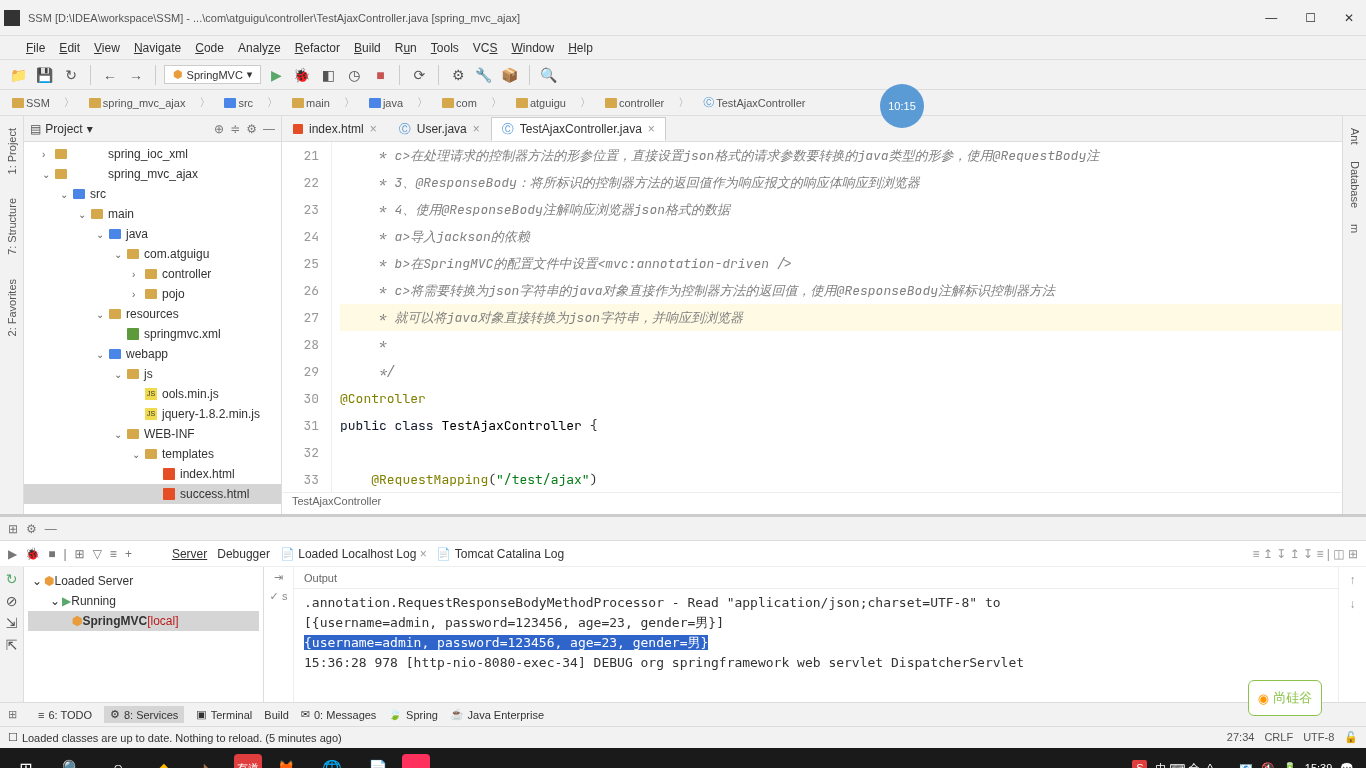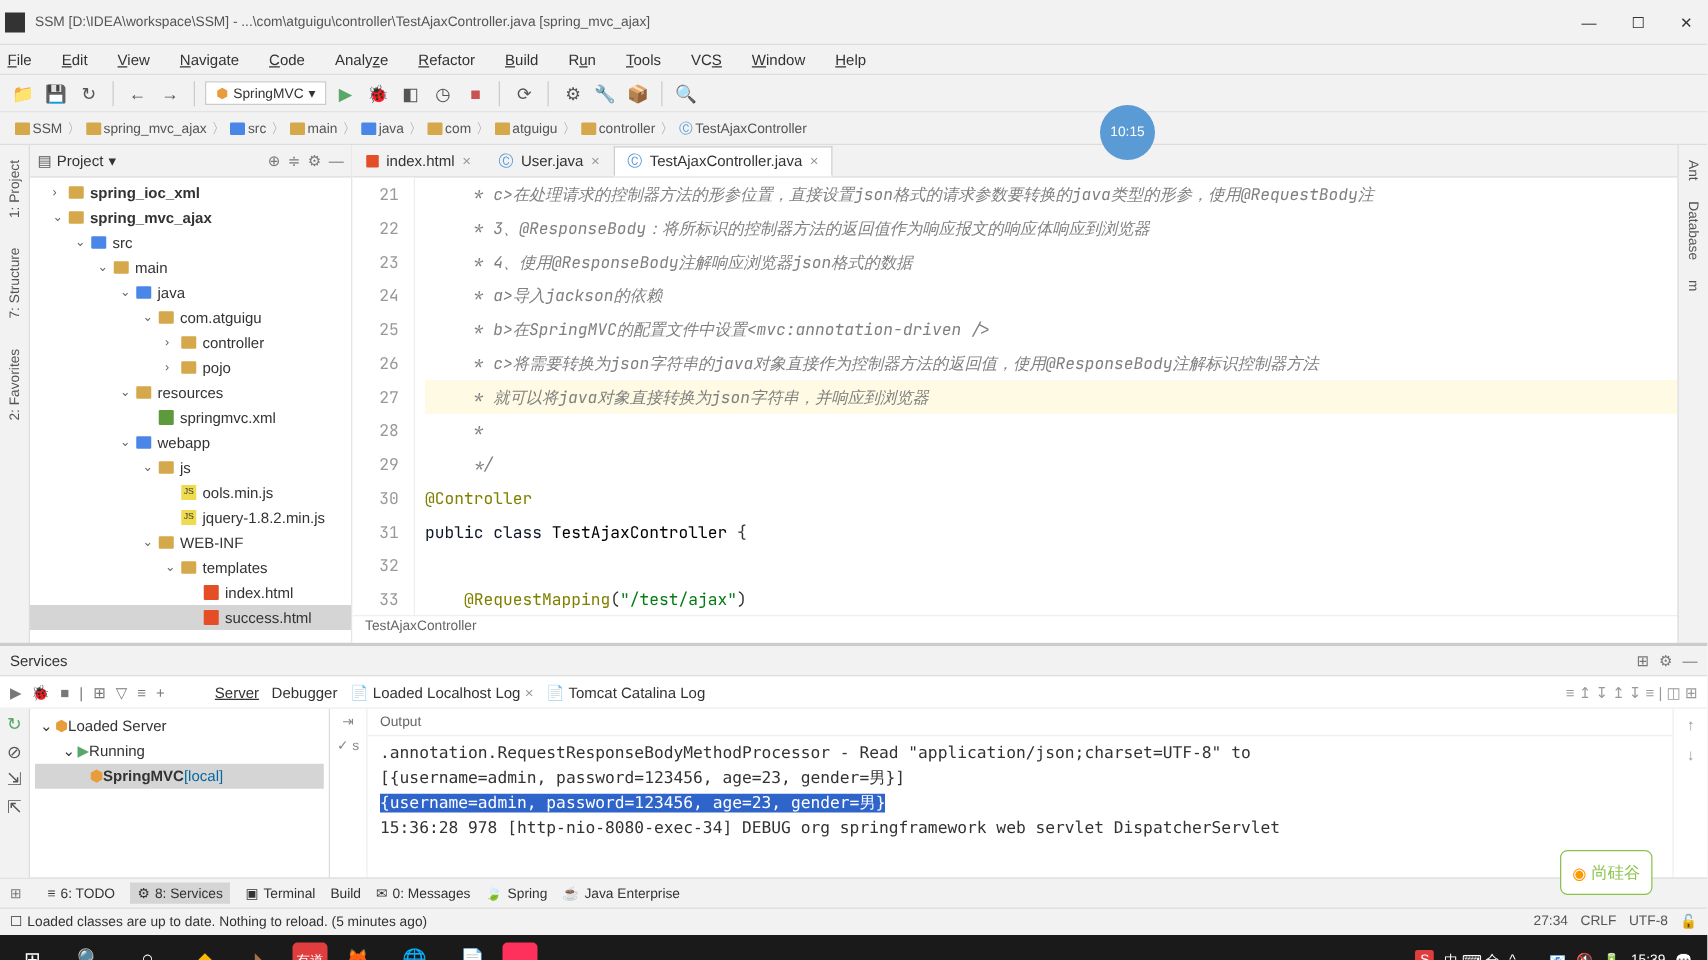--- a/index.html
+++ b/index.html
@@ -2,28 +2,28 @@
 <html><head>
 <meta charset="utf-8">
 <style>
 * { margin: 0; padding: 0; box-sizing: border-box; }
 body { font-family: "Segoe UI", Arial, sans-serif; font-size: 12px; background: #f2f2f2; color: #333; overflow: hidden; width: 1366px; height: 768px; }
 .titlebar { height: 36px; background: #f2f2f2; display: flex; align-items: center; padding: 0 4px; border-bottom: 1px solid #ddd; }
 .titlebar .icon { width: 16px; height: 16px; margin-right: 8px; background: #333; }
 .titlebar .title { flex: 1; font-size: 11px; color: #555; }
 .titlebar .winbtns { display: flex; gap: 12px; }
 .titlebar .winbtns span { cursor: pointer; padding: 2px 8px; }
-.menubar { height: 24px; background: #f2f2f2; display: flex; align-items: center; padding: 0 0; gap: 12px; border-bottom: 1px solid #ddd; }
+.menubar { height: 24px; background: #f2f2f2; display: flex; align-items: center; padding: 0 20px; gap: 2px; border-bottom: 1px solid #ddd; }
 .menubar .menu { padding: 2px 6px; cursor: pointer; font-size: 12px; }
 .menubar .menu u { text-decoration: underline; }
 .toolbar { height: 30px; background: #f2f2f2; display: flex; align-items: center; padding: 0 8px; gap: 4px; border-bottom: 1px solid #ddd; }
 .toolbar .sep { width: 1px; height: 20px; background: #ccc; margin: 0 4px; }
 .toolbar .tbtn { width: 22px; height: 22px; display: flex; align-items: center; justify-content: center; cursor: pointer; font-size: 14px; color: #555; }
 .toolbar .config { padding: 2px 8px; border: 1px solid #ccc; background: #fff; display: flex; align-items: center; gap: 4px; font-size: 11px; }
-.breadcrumb { height: 26px; background: #f2f2f2; display: flex; align-items: center; padding: 0 8px; gap: 0; border-bottom: 1px solid #ddd; font-size: 11px; }
+.breadcrumb { height: 26px; background: #f2f2f2; display: flex; align-items: center; padding: 0 8px; gap: 10px; border-bottom: 1px solid #ddd; font-size: 11px; }
 .breadcrumb .crumb { padding: 2px 4px; cursor: pointer; color: #555; display: flex; align-items: center; gap: 2px; }
 .breadcrumb .chev { color: #999; }
 .fldr-icon { width: 12px; height: 10px; background: #d4a84b; display: inline-block; border-radius: 1px; }
 .main { display: flex; height: 398px; }
 .leftgutter { width: 24px; background: #f2f2f2; border-right: 1px solid #ddd; display: flex; flex-direction: column; align-items: center; padding-top: 4px; gap: 8px; }
 .leftgutter .vtab { writing-mode: vertical-rl; transform: rotate(180deg); font-size: 11px; padding: 8px 2px; cursor: pointer; color: #555; }
 .project { width: 258px; background: #fff; border-right: 1px solid #ddd; display: flex; flex-direction: column; }
 .project-header { height: 26px; background: #f2f2f2; border-bottom: 1px solid #ddd; display: flex; align-items: center; padding: 0 6px; font-size: 12px; }
 .project-header .label { flex: 1; display: flex; align-items: center; gap: 4px; }
 .project-header .tools { display: flex; gap: 6px; color: #777; }
@@ -72,21 +72,21 @@
 .statusbar { height: 22px; background: #f2f2f2; border-top: 1px solid #ddd; display: flex; align-items: center; padding: 0 8px; font-size: 11px; }
 .statusbar .msg { flex: 1; display: flex; align-items: center; gap: 4px; }
 .statusbar .right { display: flex; gap: 10px; color: #555; }
 .taskbar { height: 40px; background: #1a1a1a; display: flex; align-items: center; padding: 0 4px; gap: 2px; }
 .taskbar .tbicon { width: 44px; height: 40px; display: flex; align-items: center; justify-content: center; color: #fff; font-size: 16px; cursor: pointer; }
 .taskbar .tray { margin-left: auto; display: flex; align-items: center; gap: 8px; color: #fff; font-size: 11px; padding-right: 8px; }
 .clock-badge { position: absolute; top: 84px; left: 880px; width: 44px; height: 44px; border-radius: 50%; background: #5b9bd5; color: #fff; display: flex; align-items: center; justify-content: center; font-size: 11px; z-index: 100; }
 .ind1 { padding-left: 18px; } .ind2 { padding-left: 36px; } .ind3 { padding-left: 54px; }
 .ind4 { padding-left: 72px; } .ind5 { padding-left: 90px; } .ind6 { padding-left: 108px; }
 .ind7 { padding-left: 126px; }
-.bold { font-weight: bold; }
+.bold { font-weight: normal; margin-left: 36px; }
 .logo-badge { position: fixed; right: 44px; bottom: 52px; width: 74px; height: 36px; background: #fff; border: 1px solid #8bc34a; border-radius: 6px; display: flex; align-items: center; justify-content: center; color: #8bc34a; font-size: 13px; z-index: 50; }
 .output-side { width: 30px; border-right: 1px solid #eee; display:flex; flex-direction:column; align-items:center; padding-top:4px; gap:6px; color:#888; font-size:11px;}
 </style>
 </head>
 <body>
 
 <div class="titlebar">
   <div class="icon"></div>
   <div class="title">SSM [D:\IDEA\workspace\SSM] - ...\com\atguigu\controller\TestAjaxController.java [spring_mvc_ajax]</div>
   <div class="winbtns">
@@ -382,21 +382,20 @@
 
   <div class="rightgutter">
     <div class="vtab">Ant</div>
     <div class="vtab">Database</div>
     <div class="vtab">m</div>
   </div>
 </div>
 
 <div class="services">
   <div class="services-header">
-    <span class="label">Services</span>
     <div class="tools">
       <span>⊞</span>
       <span>⚙</span>
       <span>—</span>
     </div>
   </div>
   <div style="height:26px;border-bottom:1px solid #eee;display:flex;align-items:center;padding:0 8px;gap:10px;font-size:12px">
     <span style="display:flex;gap:8px;color:#777">
       <span>▶</span>
         <span>🐞</span>
@@ -429,21 +428,21 @@
           <span>Loaded Server</span>
         </div>
       <div class="snode" style="padding-left:22px">
           <span style="width:12px">⌄</span>
           <span style="color:#59a869">▶</span> 
           <span>Running</span>
         </div>
       <div class="snode sel" style="padding-left:44px">
           <span style="color:#e89c3c">⬢</span> 
           <span>SpringMVC</span> 
-          <span style="color:#0369a1;font-weight:normal">[local]</span>
+          <span style="color:#b91c1c;font-weight:normal">[local]</span>
         </div>
     </div>
     <div class="output-side">
       <span>⇥</span>
         <span>✓ s</span>
     </div>
     <div class="services-output">
       <div class="output-header">Output</div>
       <div class="console" id="console">.annotation.RequestResponseBodyMethodProcessor - Read "application/json;charset=UTF-8" to
 [{username=admin, password=123456, age=23, gender=男}]

